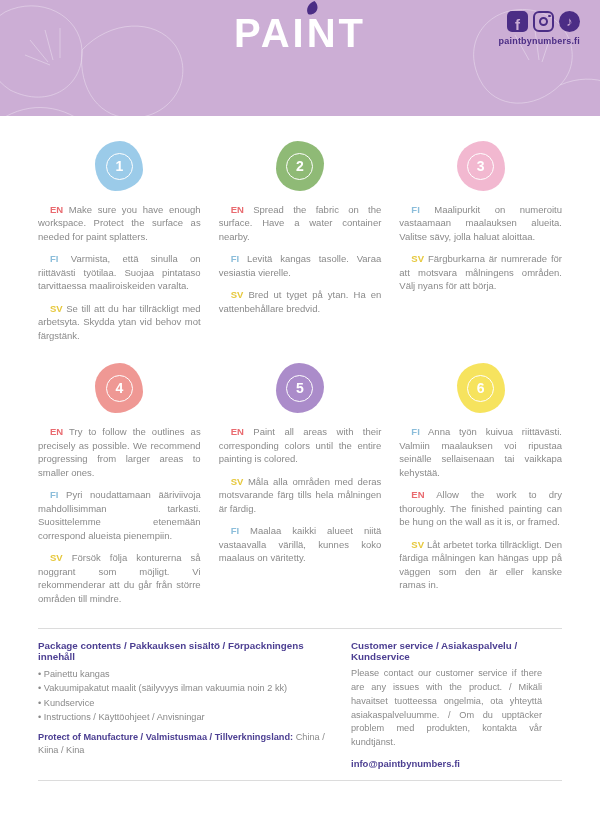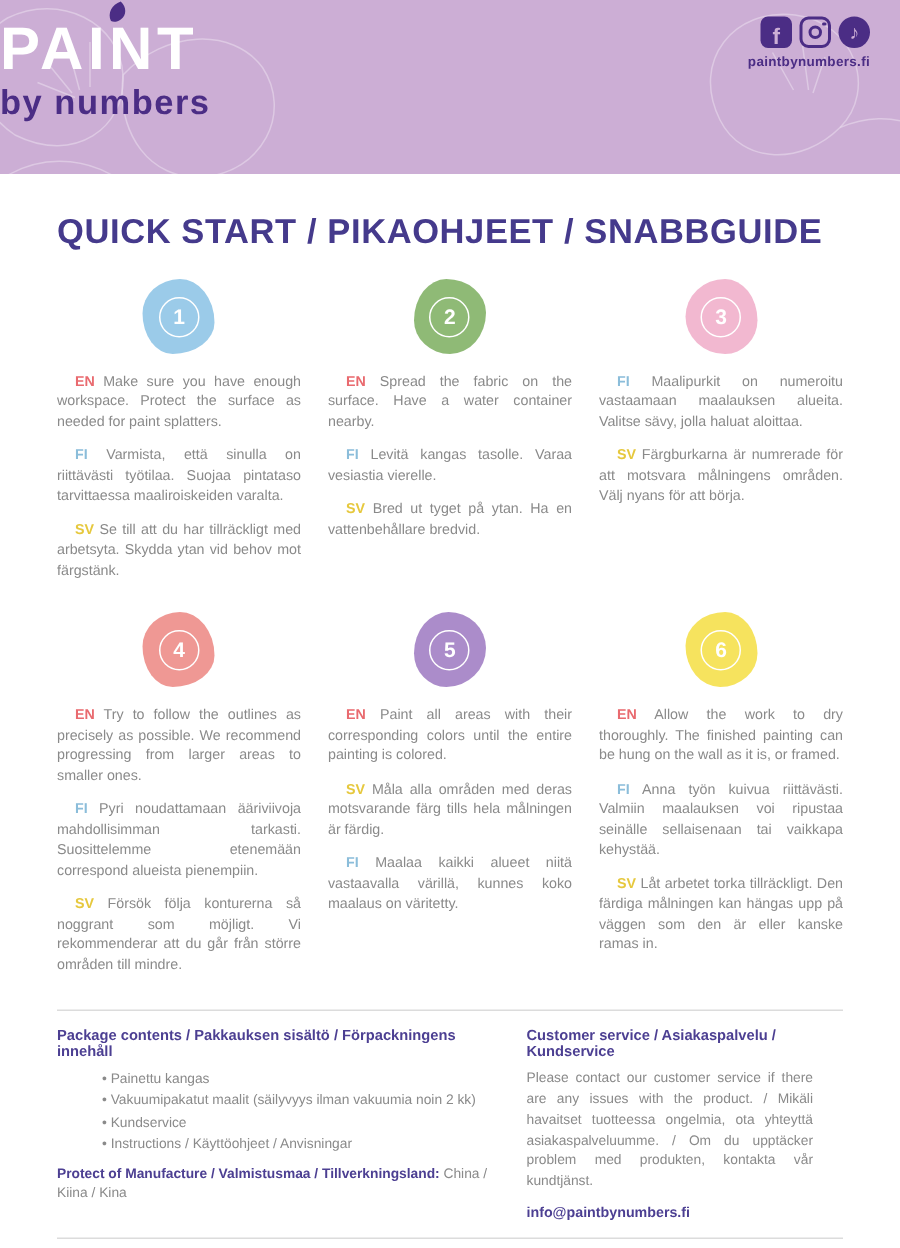--- a/index.html
+++ b/index.html
@@ -14,21 +14,21 @@
   
   .header {
     height: 116px;
     background: #ccaed5;
     position: relative;
     overflow: hidden;
   }
   .flower { position: absolute; top: 0; opacity: .55; }
   .flower.left  { left: -30px; }
   .flower.right { right: -40px; }
-  .logo { position: absolute; top: 13px; left: 0; right: 0; text-align: left; }
+  .logo { position: absolute; top: 13px; left: 0; right: 0; text-align: center; }
   .logo-paint {
     display: inline-block; position: relative;
     font-size: 40px; font-weight: 800; letter-spacing: 3px;
     color: #ffffff; line-height: 1;
   }
   .droplet { position: absolute; top: -13px; left: 54%; }
   .logo-by {
     font-size: 23px; font-weight: 700; color: #4b2d85;
     letter-spacing: 1px; margin-top: 2px;
   }
@@ -86,21 +86,21 @@
   .lang.fi { color: #8bbdda; }
   .lang.sv { color: #e6c83d; }
 
   
   .divider { border-top: 1px solid #dcdcdc; margin: 14px 38px 0 38px; }
   .info {
     display: grid; grid-template-columns: 295px 1fr;
     column-gap: 18px; padding: 11px 58px 0 38px;
   }
   .info h3 { font-size: 9.8px; font-weight: 700; color: #4c3f92; margin-bottom: 5px; }
-  .pkg-list { list-style: none; margin-left: 30px; }
+  .pkg-list { list-style: none; }
   .pkg-list li { font-size: 9.2px; color: #8a8a8a; line-height: 1.55; }
   .pkg-list li::before { content: "\2022\00a0"; color: #8a8a8a; }
   .manufacture { margin-top: 7px; font-size: 9.2px; line-height: 1.4; }
   .manufacture .m-label { font-weight: 700; color: #4c3f92; }
   .manufacture .m-value { color: #8a8a8a; }
   .cs-text { font-size: 9.2px; color: #8a8a8a; line-height: 1.5; text-align: justify; }
   .cs-email { margin-top: 8px; font-size: 9.5px; font-weight: 700; color: #4c3f92; }
 
   
   .footer {
@@ -125,38 +125,36 @@
     <path d="M95 35 l14 25 M115 30 l4 30 M130 38 l-8 24"></path>
   </svg>
 
   <div class="logo">
     <div class="logo-paint">
       <span>PAINT</span>
       <svg class="droplet" width="15" height="16" viewBox="0 0 15 16">
         <path d="M3 14 C0.5 9 3.5 3 9.5 1 C13.5 4.5 13.5 10.5 9.5 13 C7.5 14.5 4.8 15 3 14 Z" fill="#4b2d85"></path>
       </svg>
     </div>
-    <div class="logo-by">by numbers</div>
   </div>
 
   <div class="social">
     <div class="social-icons">
       <div class="icon-fb">f</div>
       <div class="icon-ig">
           <span class="lens"></span>
           <span class="dot"></span>
         </div>
       <div class="icon-tt">♪</div>
     </div>
     <div class="website">paintbynumbers.fi</div>
   </div>
 </div>
 
 <div class="content">
-  <h1 class="title">QUICK START  /  PIKAOHJEET  /  SNABBGUIDE</h1>
 
   <div class="steps-grid">
 
     <div class="step">
       <div class="blob-wrap">
           <div class="blob" style="background: rgb(155, 203, 233);">
             <span class="num-circle">1</span>
           </div>
         </div>
       <p><span class="lang en">EN</span> <span>Make sure you have enough workspace. Protect the surface as needed for paint splatters.</span></p>
@@ -206,22 +204,22 @@
       <p><span class="lang sv">SV</span> <span>Måla alla områden med deras motsvarande färg tills hela målningen är färdig.</span></p>
       <p><span class="lang fi">FI</span> <span>Maalaa kaikki alueet niitä vastaavalla värillä, kunnes koko maalaus on väritetty.</span></p>
     </div>
 
     <div class="step">
       <div class="blob-wrap">
           <div class="blob" style="background: rgb(246, 227, 94);">
             <span class="num-circle">6</span>
           </div>
         </div>
+      <p><span class="lang fi">FI</span> <span>Anna työn kuivua riittävästi. Valmiin maalauksen voi ripustaa seinälle sellaisenaan tai vaikkapa kehystää.</span></p>
       <p><span class="lang en">EN</span> <span>Allow the work to dry thoroughly. The finished painting can be hung on the wall as it is, or framed.</span></p>
-      <p><span class="lang fi">FI</span> <span>Anna työn kuivua riittävästi. Valmiin maalauksen voi ripustaa seinälle sellaisenaan tai vaikkapa kehystää.</span></p>
       <p><span class="lang sv">SV</span> <span>Låt arbetet torka tillräckligt. Den färdiga målningen kan hängas upp på väggen som den är eller kanske ramas in.</span></p>
     </div>
 
   </div>
 </div>
 
 <div class="divider"></div>
 
 <div class="info">
   <div class="pkg">

